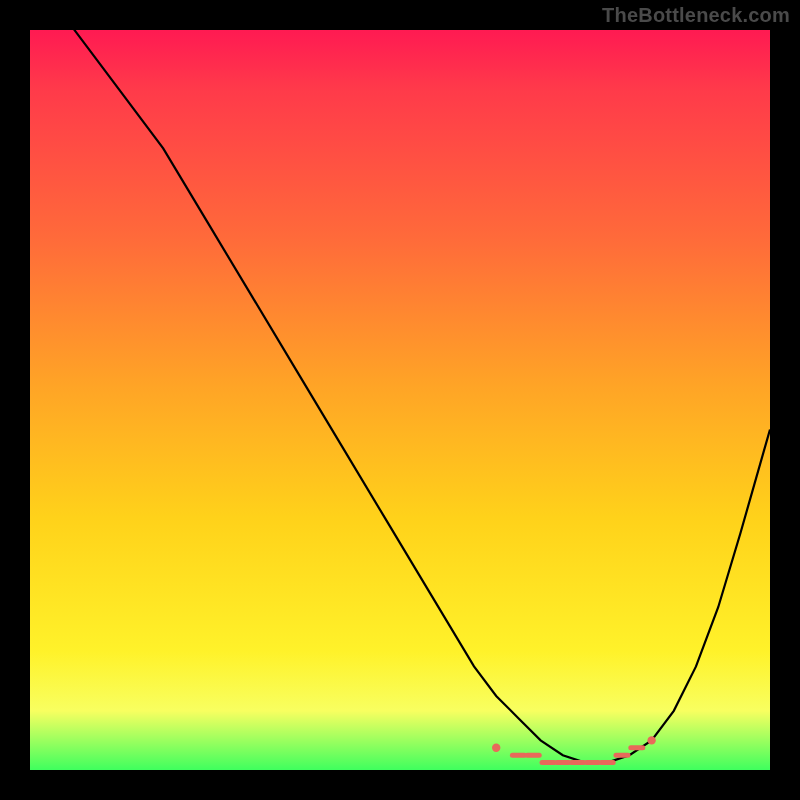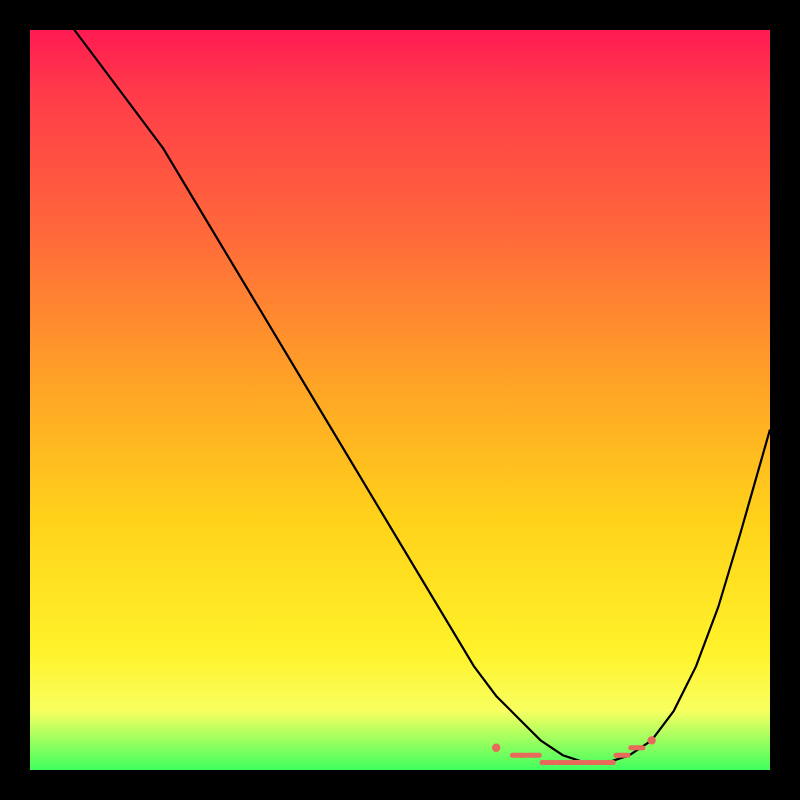--- a/index.html
+++ b/index.html
@@ -69,20 +69,21 @@
   .marker-dash {
     stroke: #e86a5a;
     stroke-width: 5;
     stroke-linecap: round;
   }
 </style>
 </head>
 <body>
 
 <div class="frame">
+  <div class="watermark">TheBottleneck.com</div>
 
   <div class="plot-area">
     <div class="gradient"></div>
     <svg class="overlay" viewBox="0 0 740 740" preserveAspectRatio="none">
       <path id="curvePath" class="curve" d="M0.0 -74.0 L44.4 0.0 L88.8 59.2 L133.2 118.4 L177.6 192.4 L222.0 266.4 L266.4 340.4 L310.8 414.4 L355.2 488.4 L399.6 562.4 L444.0 636.4 L466.2 666.0 L488.4 688.2 L510.6 710.4 L532.8 725.2 L555.0 732.6 L577.2 732.6 L599.4 725.2 L621.6 710.4 L643.8 680.8 L666.0 636.4 L688.2 577.2 L710.4 503.2 L740.0 399.6"></path>
       <g id="markerGroup">
           <circle cx="466.2" cy="717.8" r="4.2" class="marker"></circle>
           <line x1="482.40000000000003" y1="725.2" x2="494.40000000000003" y2="725.2" class="marker-dash"></line>
           <line x1="497.20000000000005" y1="725.2" x2="509.20000000000005" y2="725.2" class="marker-dash"></line>
           <line x1="512" y1="732.6" x2="524" y2="732.6" class="marker-dash"></line>

